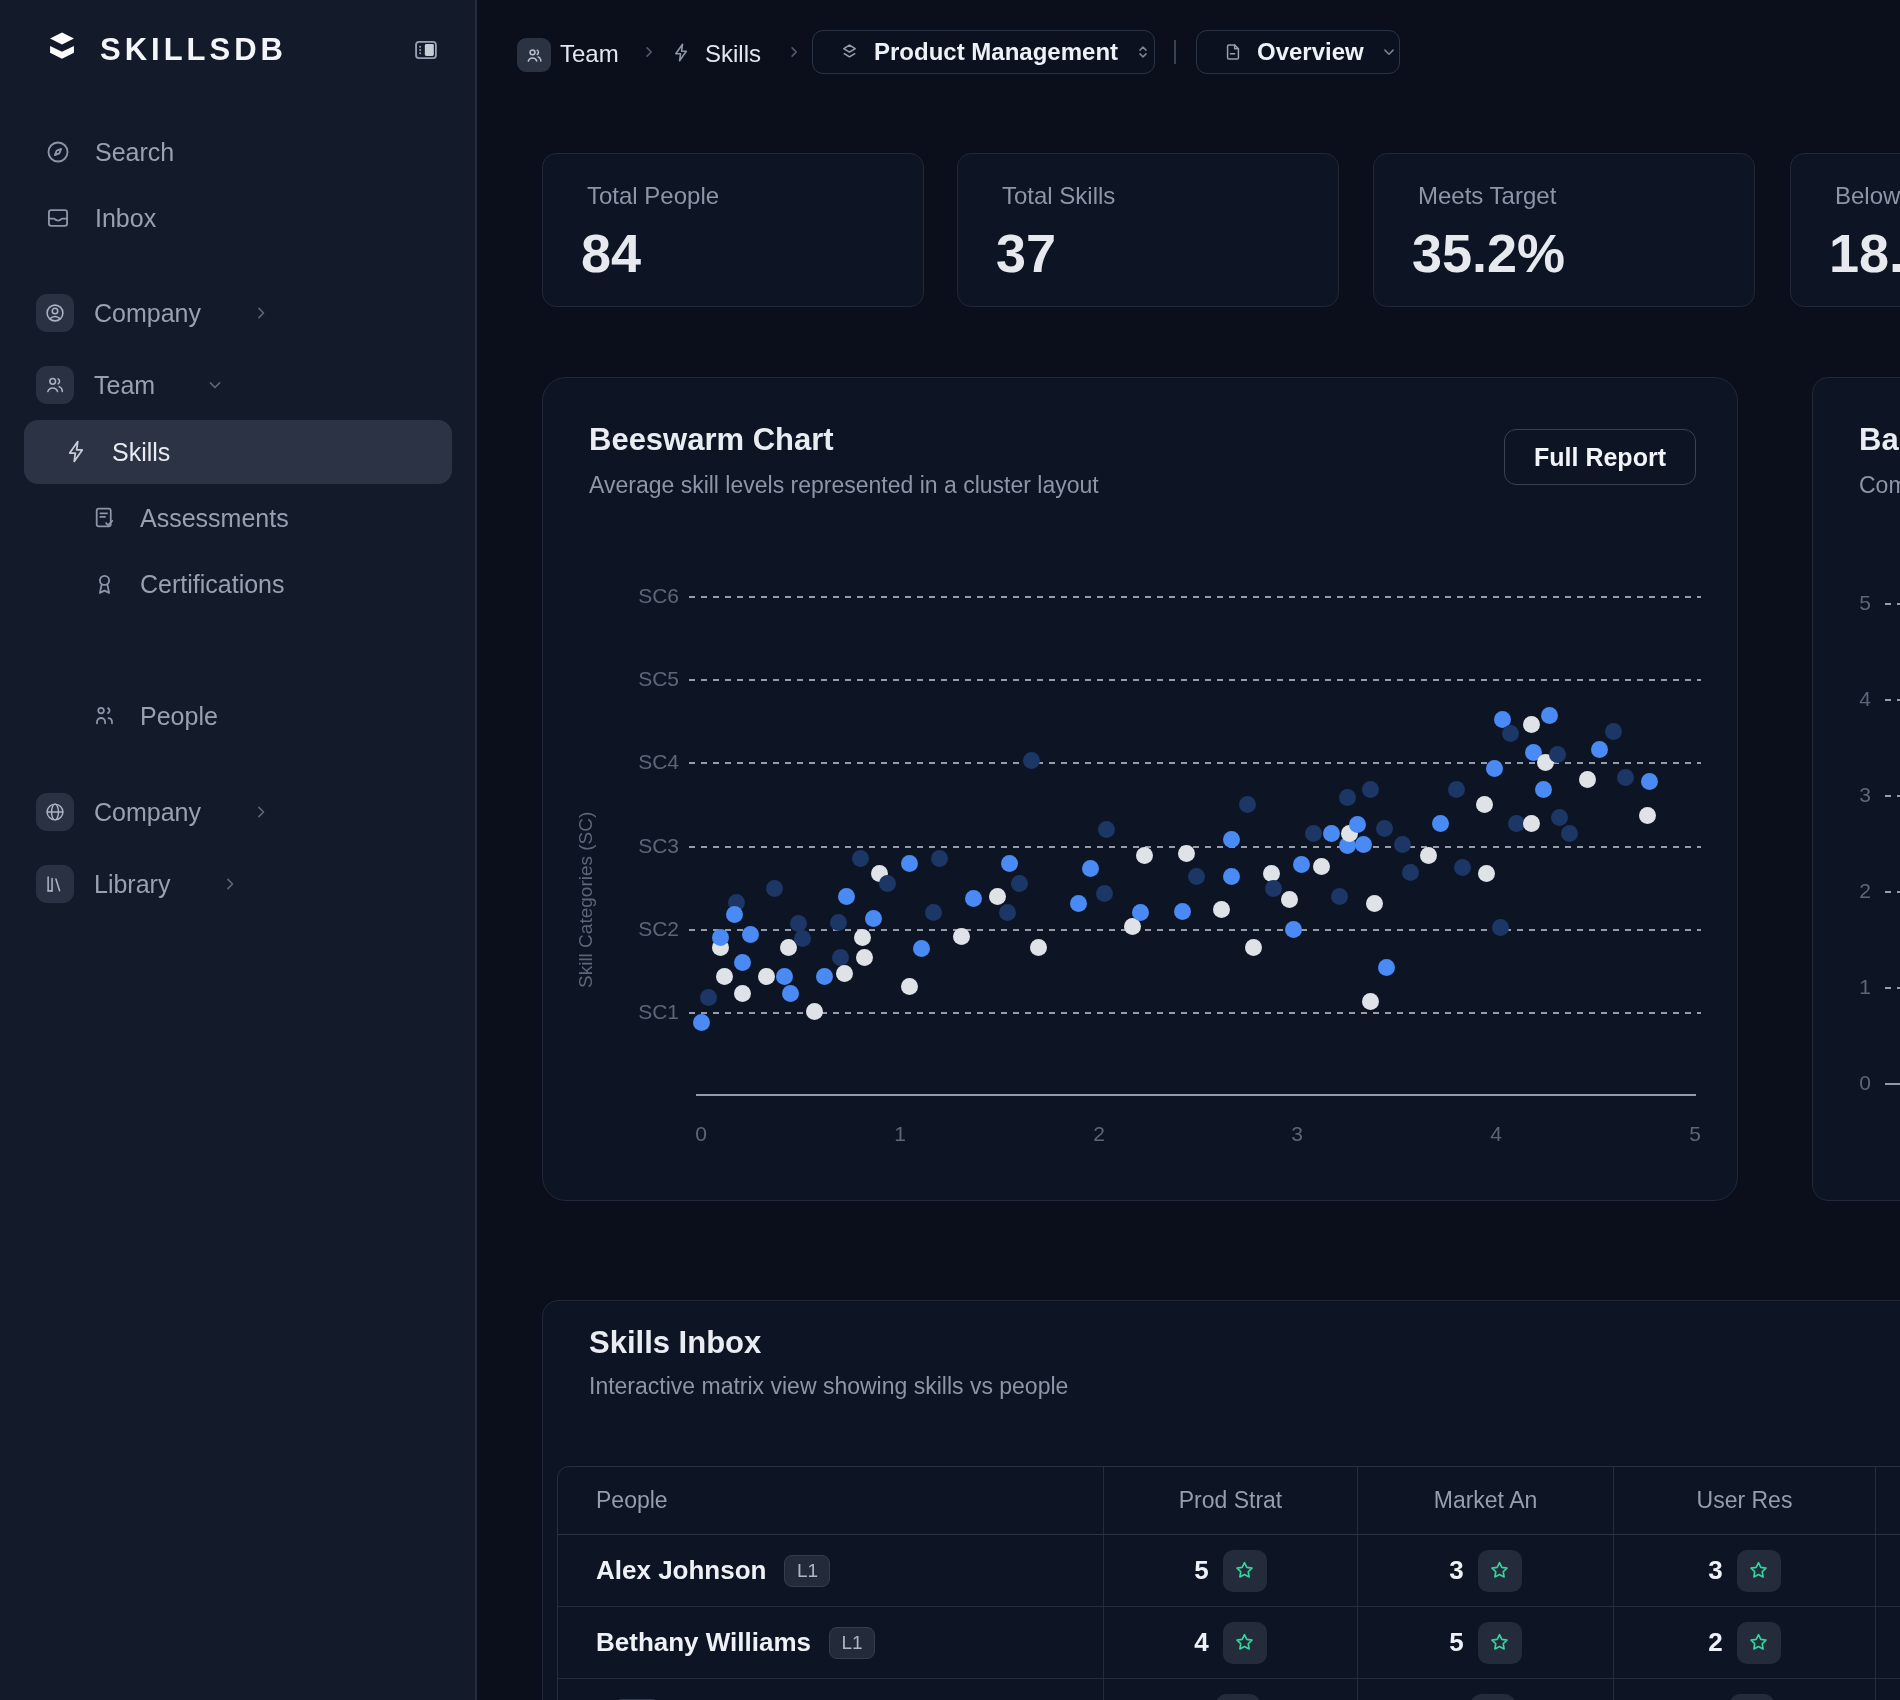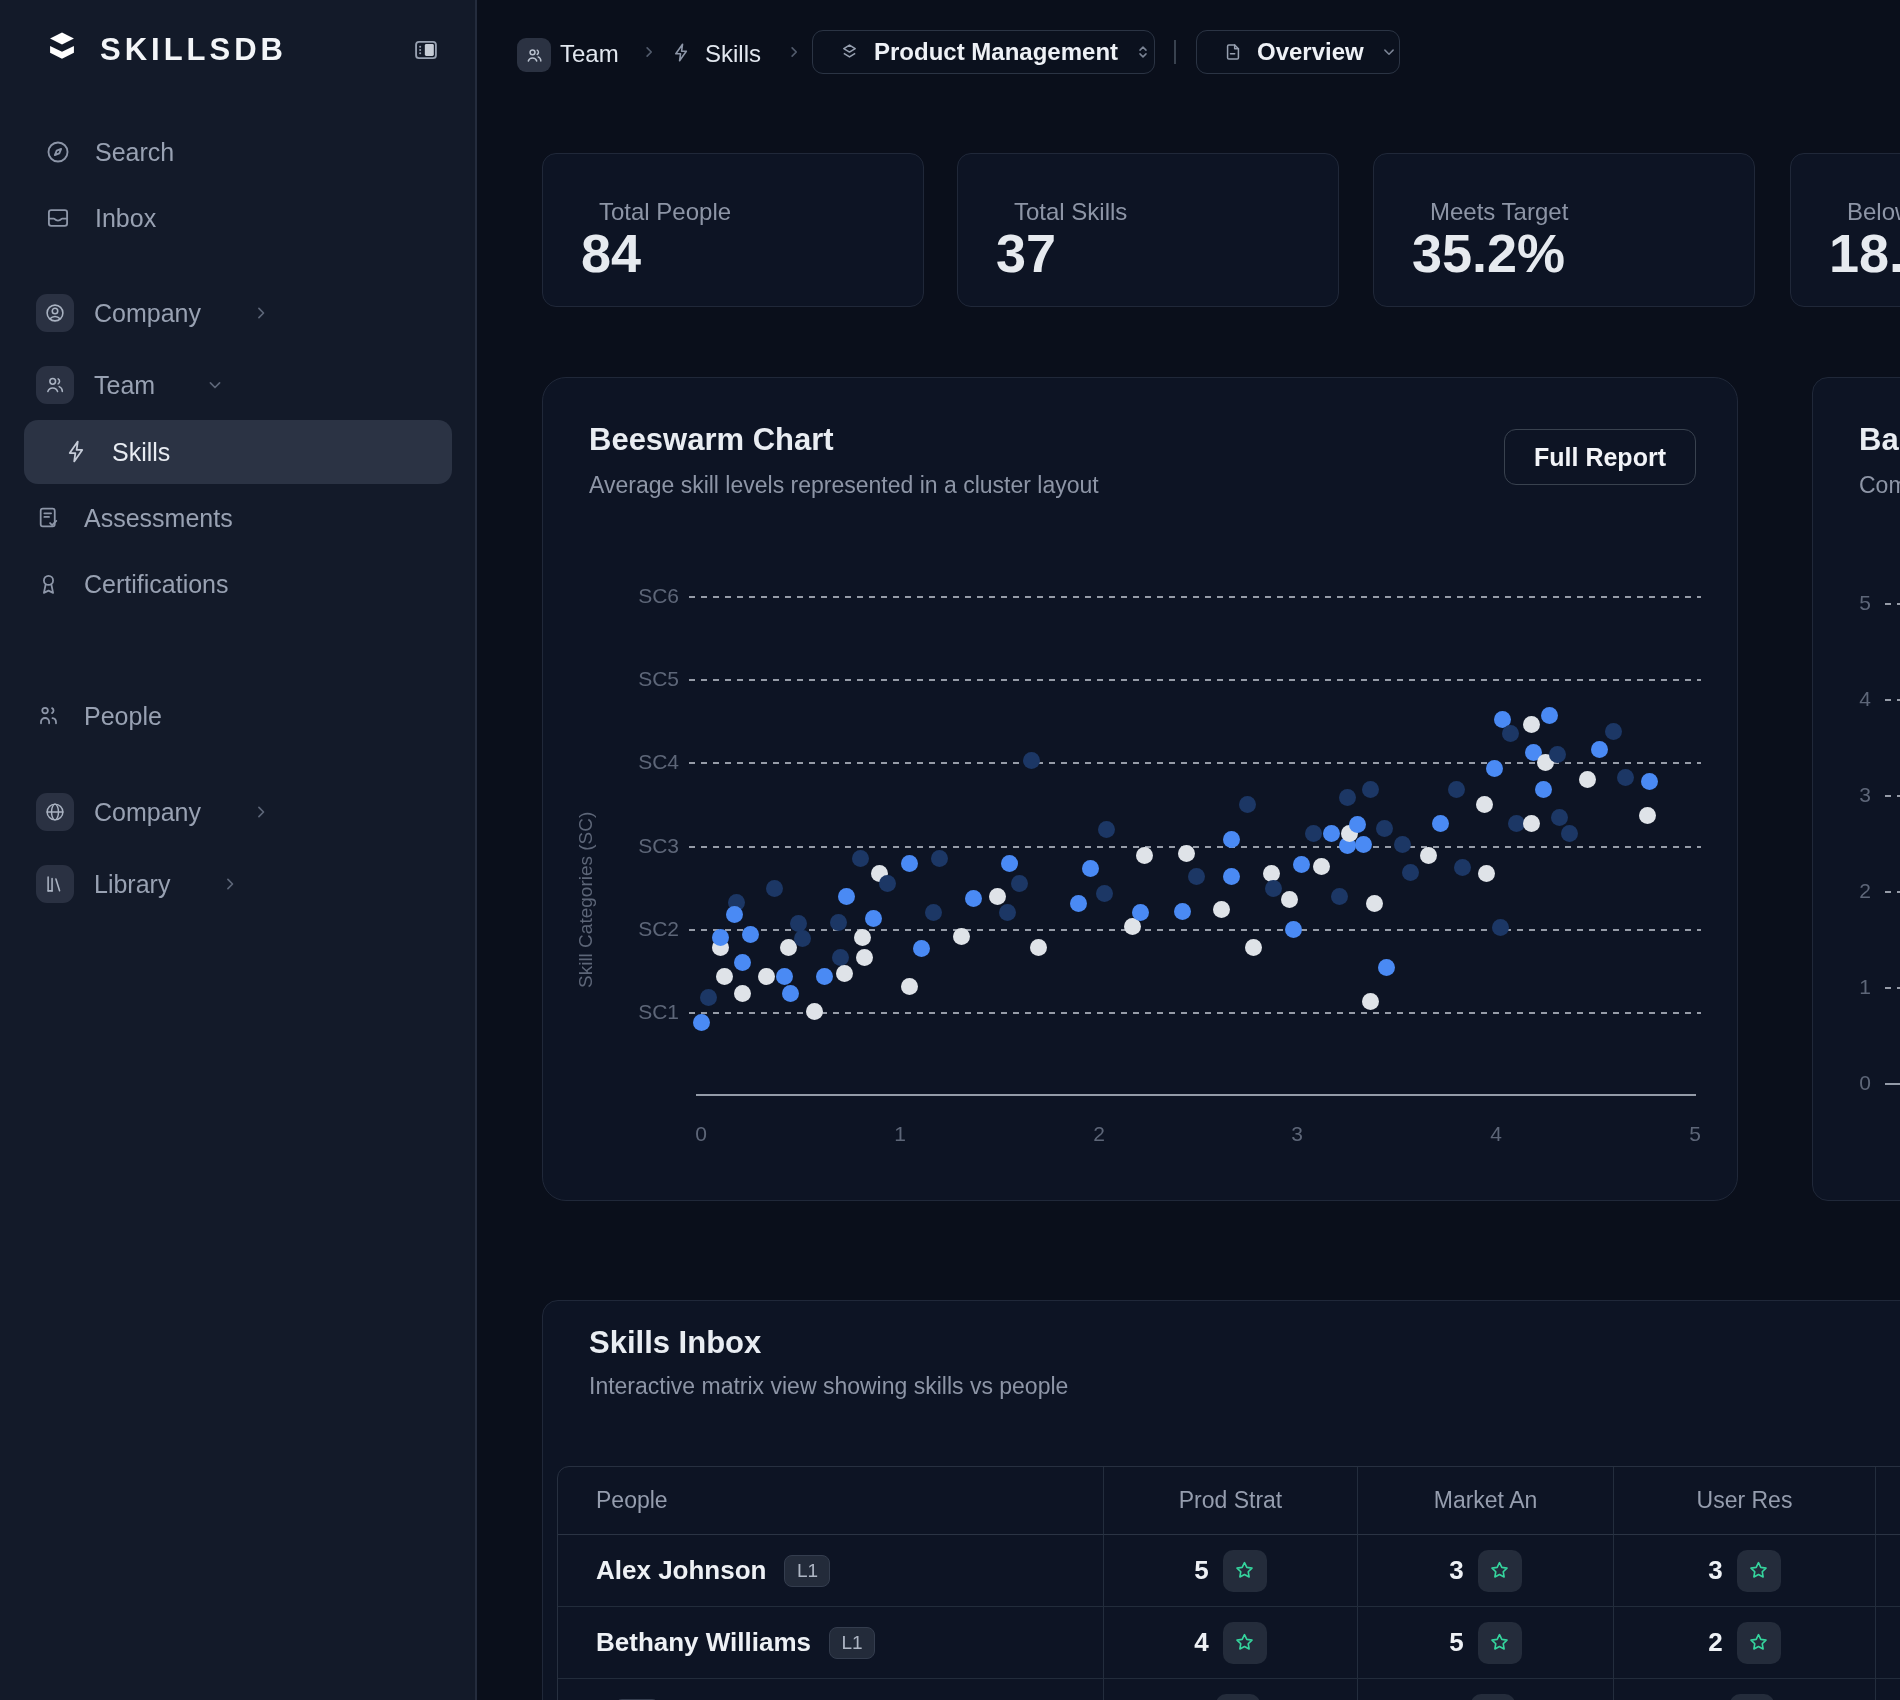--- a/index.html
+++ b/index.html
@@ -14,38 +14,38 @@
   
   .sidebar{position:absolute;left:0;top:0;width:477px;height:1700px;background:#131a29;border-right:2px solid #242c3d;box-sizing:border-box;}
   .logo-row{position:absolute;left:40px;top:28px;display:flex;align-items:center;gap:16px;}
   .logo-text{color:#f3f5f8;font-size:31px;font-weight:bold;letter-spacing:4px;}
   .collapse-btn{position:absolute;left:412px;top:36px;width:28px;height:28px;cursor:pointer;}
   .nav-row{position:absolute;left:0;width:475px;height:52px;display:flex;align-items:center;gap:24px;padding-left:45px;box-sizing:border-box;color:#98a1b2;font-size:25px;cursor:pointer;}
   .nav-row .icn{width:26px;height:26px;flex:0 0 auto;color:#8d96a8;}
   .nav-row.chip-row{padding-left:36px;gap:20px;}
   .chip{width:38px;height:38px;border-radius:11px;background:#2a3142;display:flex;align-items:center;justify-content:center;color:#aab3c2;flex:0 0 auto;}
   .chip svg{width:22px;height:22px;}
-  .nav-row.sub{padding-left:36px;gap:22px;}
+  .nav-row.sub{padding-left:92px;gap:22px;}
   .nav-row.active{left:24px;width:428px;border-radius:14px;background:#2b3344;color:#e8ecf2;padding-left:40px;}
   .nav-row.active .icn{color:#c6ccd8;}
   .chev{margin-left:30px;width:20px;height:20px;color:#5d6678;flex:0 0 auto;}
   
   .crumb-chip{position:absolute;left:517px;top:38px;width:34px;height:34px;border-radius:9px;background:#2b3242;display:flex;align-items:center;justify-content:center;color:#b8c0cd;cursor:pointer;}
   .crumb-txt{position:absolute;top:40px;color:#e2e7ef;font-size:24px;cursor:pointer;}
   .crumb-sep{position:absolute;top:43px;width:18px;height:18px;color:#525b6c;}
   .crumb-ic{position:absolute;top:42px;width:21px;height:21px;color:#8d96a8;}
   .pill{position:absolute;top:30px;height:44px;border:1.5px solid #2b3444;border-radius:11px;display:flex;align-items:center;box-sizing:border-box;cursor:pointer;background:rgba(13,20,36,.4);}
   .pill .p-ic{width:21px;height:21px;color:#97a0b0;margin-left:26px;}
   .pill .p-lbl{color:#eef1f6;font-size:24px;font-weight:600;margin-left:14px;white-space:nowrap;}
   .pill .p-chev{width:18px;height:18px;color:#7b8495;margin-left:16px;margin-right:18px;}
   .crumb-divider{position:absolute;left:1174px;top:40px;width:2px;height:24px;background:#39424f;}
   
   .card{position:absolute;background:#0d1424;border:1px solid #202839;border-radius:14px;box-sizing:border-box;}
   .stat-card{top:153px;width:382px;height:154px;}
-  .stat-label{position:absolute;left:56px;top:28px;color:#8d95a6;font-size:24px;margin-top:16px;}
+  .stat-label{position:absolute;left:44px;top:28px;color:#8d95a6;font-size:24px;}
   .stat-value{position:absolute;left:38px;top:72px;color:#e6eaef;font-size:54px;font-weight:bold;line-height:1;}
   
   .panel-title{position:absolute;left:46px;top:44px;color:#e9edf2;font-size:31px;font-weight:600;white-space:nowrap;}
   .panel-sub{position:absolute;left:46px;top:94px;color:#8d95a6;font-size:23px;white-space:nowrap;}
   .full-report{position:absolute;left:961px;top:51px;width:192px;height:56px;border:1.5px solid #39424f;border-radius:12px;display:flex;align-items:center;justify-content:center;color:#f2f4f8;font-size:25px;font-weight:600;cursor:pointer;box-sizing:border-box;}
   .sc-label{position:absolute;width:74px;text-align:right;color:#5d6678;font-size:21px;line-height:28px;height:28px;}
   .gridline{position:absolute;left:146px;width:1012px;height:2px;background:repeating-linear-gradient(to right,#aeb4bf 0 6px,transparent 6px 12px);opacity:.85;}
   .swarm{position:absolute;left:158px;top:218px;width:994px;height:416px;}
   .dot{position:absolute;width:17px;height:17px;border-radius:50%;}
   .x-axis{position:absolute;left:153px;top:716px;width:1000px;height:2px;background:#939ba8;}

